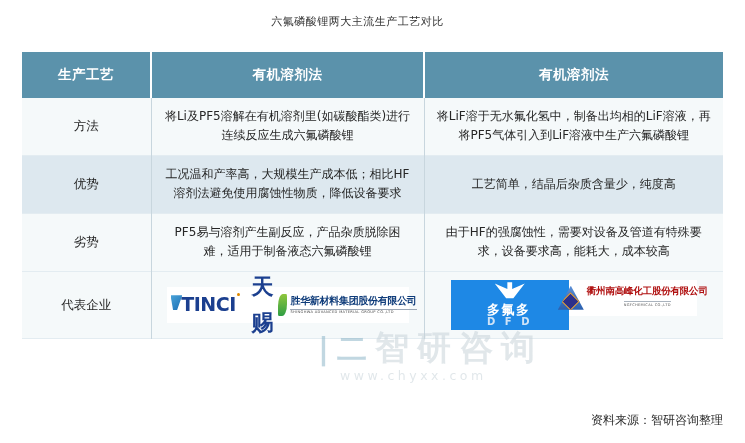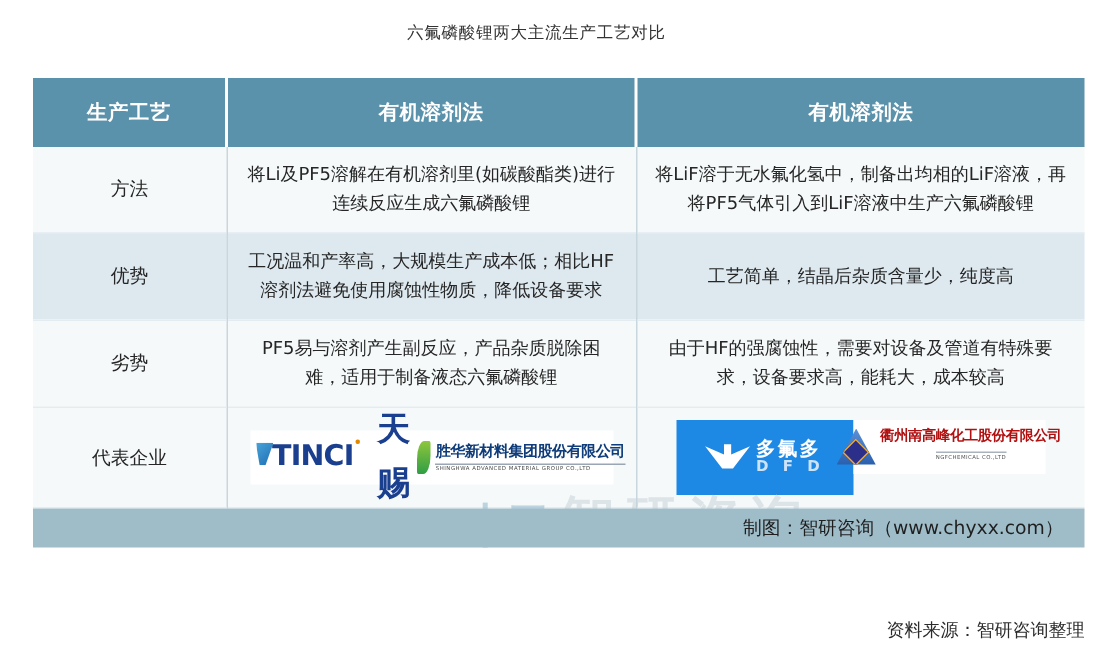--- a/index.html
+++ b/index.html
@@ -192,20 +192,21 @@
     padding-top: 1px;
   }
 
   
   .logo-dfd {
     width: 118px;
     height: 50px;
     background: #1e88e5;
     gap: 4px;
     padding: 0 5px;
+    flex-direction: column;
   }
   .dfd-bird {
     width: 30px;
     height: 17px;
     background: #ffffff;
     clip-path: polygon(0 8%, 42% 40%, 42% 0, 58% 0, 58% 40%, 100% 8%, 62% 95%, 38% 95%);
   }
   .dfd-txt { line-height: 1.0; text-align: left; }
   .dfd-cn {
     font-size: 13px;
@@ -295,20 +296,21 @@
     white-space: nowrap;
   }
 </style>
 </head>
 <body>
 
 <div class="chart-title">六氟磷酸锂两大主流生产工艺对比</div>
 
 <div class="watermark">
   <div class="wm-main"><span class="wm-bracket">|二</span><span>智研咨询</span></div>
+  <div class="wm-sub">www.chyxx.com</div>
 </div>
 
 <div class="table-wrap">
   <table class="compare">
     <colgroup>
         <col class="c1">
         <col class="c2">
         <col class="c3">
       </colgroup>
     <thead>
@@ -374,16 +376,15 @@
                 <span class="ngf-main" style="display:block">衢州南高峰化工股份有限公司</span>
                 <span class="ngf-sub">NGFCHEMICAL CO.,LTD</span>
               </span>
             </div>
           </div>
         </td>
       </tr>
     </tbody>
   </table>
 
-  <div class="footer-band">制图：智研咨询（www.chyxx.com）</div>
 </div>
 
 <div class="source-line">资料来源：智研咨询整理</div>
 
 </body></html>

